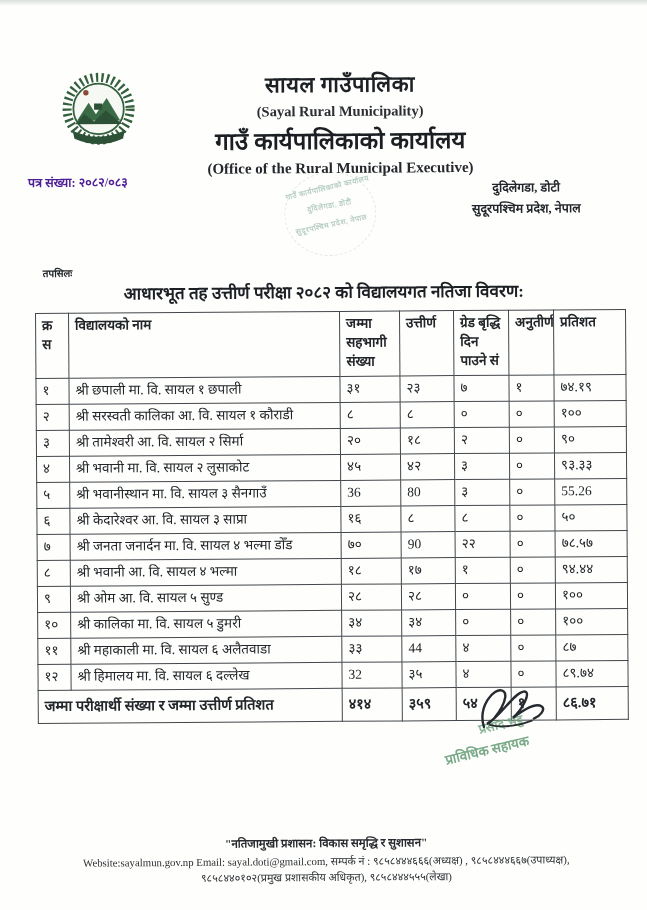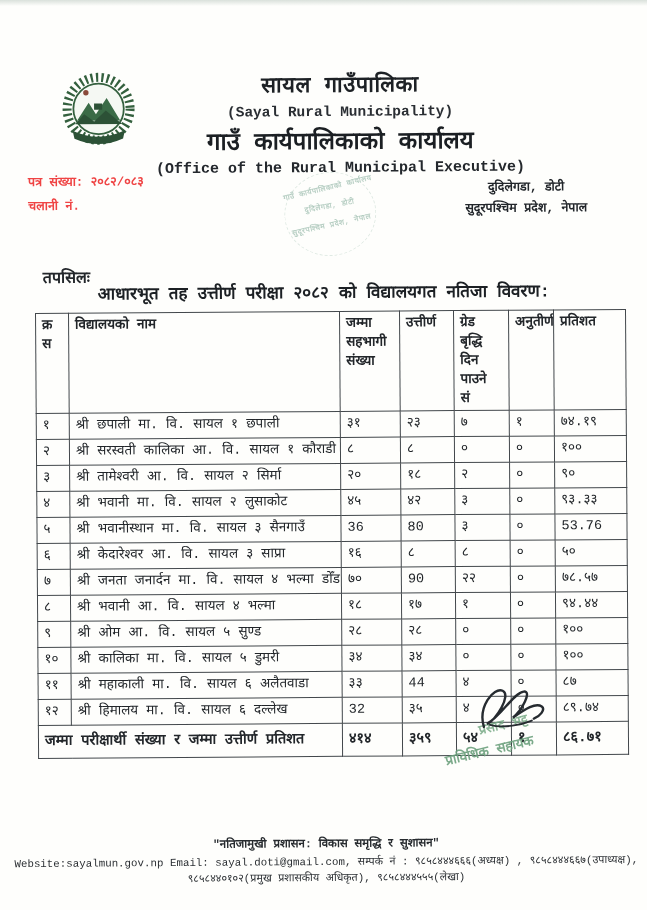--- a/index.html
+++ b/index.html
@@ -1,44 +1,44 @@
 <!DOCTYPE html>
 <html><head>
 <meta charset="utf-8">
 <style>
   html,body{margin:0;padding:0;background:#e9eae6;}
   .page{
     position:relative;width:647px;height:910px;margin:0 auto;
     background:#fefefc;overflow:hidden;
-    font-family:Liberation Mono, monospace;color:#23272b;
+    font-family:Liberation Serif, serif;color:#23272b;
   }
   .page::before{
     content:"";position:absolute;left:0;top:0;right:0;height:6px;
     background:linear-gradient(180deg,rgba(150,170,158,.35),rgba(150,170,158,0));
     pointer-events:none;
   }
   .tilt{position:absolute;inset:0;transform:rotate(-0.4deg);}
   
   .emblem{position:absolute;left:56px;top:64px;width:90px;height:92px;}
   .head-center{position:absolute;left:120px;top:68px;width:445px;text-align:center;}
   .org-np{font-size:22px;font-weight:700;letter-spacing:.5px;color:#1d2125;}
   .org-en{font-size:14.5px;font-weight:700;margin-top:5px;color:#2a2e33;}
   .office-np{font-size:24px;font-weight:700;margin-top:3px;color:#1b1f23;}
   .office-en{font-size:15px;font-weight:700;margin-top:4px;color:#24282d;}
-  .meta-left{position:absolute;left:30px;top:169px;font-size:12.5px;font-weight:700;line-height:24px;color:#ef4444;}
+  .meta-left{position:absolute;left:30px;top:169px;font-size:12.5px;font-weight:700;line-height:24px;color:#4c1d95;}
   .meta-right{position:absolute;left:443px;top:179px;width:170px;text-align:center;font-size:12.5px;font-weight:700;line-height:21px;color:#22262b;}
   
   .stamp{position:absolute;left:272px;top:166px;width:120px;height:96px;opacity:.55;transform:rotate(-6deg);}
   .stamp::before{content:"";position:absolute;inset:6px 14px;border:1px dashed rgba(96,150,125,.35);border-radius:50%;}
   .stamp-line{position:relative;text-align:center;font-size:7.5px;font-weight:700;color:rgba(84,140,116,.75);letter-spacing:.5px;white-space:nowrap;}
   .stamp-line.s1{margin-top:16px;transform:rotate(-7deg);}
   .stamp-line.s2{margin-top:8px;transform:rotate(-4deg);}
   .stamp-line.s3{margin-top:9px;transform:rotate(-6deg);}
   
-  .tapasil{position:absolute;left:44px;top:264px;font-size:16px;font-weight:700;}
+  .tapasil{position:absolute;left:44px;top:264px;font-size:10px;font-weight:700;}
   .table-title{position:absolute;left:55px;top:280px;width:540px;text-align:center;font-size:17px;font-weight:700;color:#1c2024;}
   table.results{
     position:absolute;left:36px;top:311px;width:590px;
     border-collapse:collapse;table-layout:fixed;font-size:13.5px;color:#22262a;
   }
   table.results th,table.results td{
     border:1.4px solid #43484c;padding:2px 6px;text-align:left;vertical-align:top;
     overflow:hidden;
   }
   table.results th{font-weight:700;height:60px;line-height:19px;font-size:13.5px;}
@@ -75,21 +75,20 @@
 
     <div class="head-center">
       <div class="org-np">सायल गाउँपालिका</div>
       <div class="org-en">(Sayal Rural Municipality)</div>
       <div class="office-np">गाउँ कार्यपालिकाको कार्यालय</div>
       <div class="office-en">(Office of the Rural Municipal Executive)</div>
     </div>
 
     <div class="meta-left">
       <div>पत्र संख्या: २०८२/०८३</div>
-      <div>चलानी नं.</div>
     </div>
 
     <div class="meta-right">
       <div>दुदिलेगडा, डोटी</div>
       <div>सुदूरपश्चिम प्रदेश, नेपाल</div>
     </div>
 
     <div class="stamp">
       <div class="stamp-line s1">गाउँ कार्यपालिकाको कार्यालय</div>
       <div class="stamp-line s2">दुदिलेगडा, डोटी</div>
@@ -157,21 +156,21 @@
             <td>०</td>
             <td>९३.३३</td>
           </tr>
           <tr>
             <td>५</td>
             <td class="name-cell">श्री भवानीस्थान मा. वि. सायल ३ सैनगाउँ</td>
             <td>36</td>
             <td>80</td>
             <td>३</td>
             <td>०</td>
-            <td>53.76</td>
+            <td>55.26</td>
           </tr>
           <tr>
             <td>६</td>
             <td class="name-cell">श्री केदारेश्वर आ. वि. सायल ३ साप्रा</td>
             <td>१६</td>
             <td>८</td>
             <td>८</td>
             <td>०</td>
             <td>५०</td>
           </tr>

